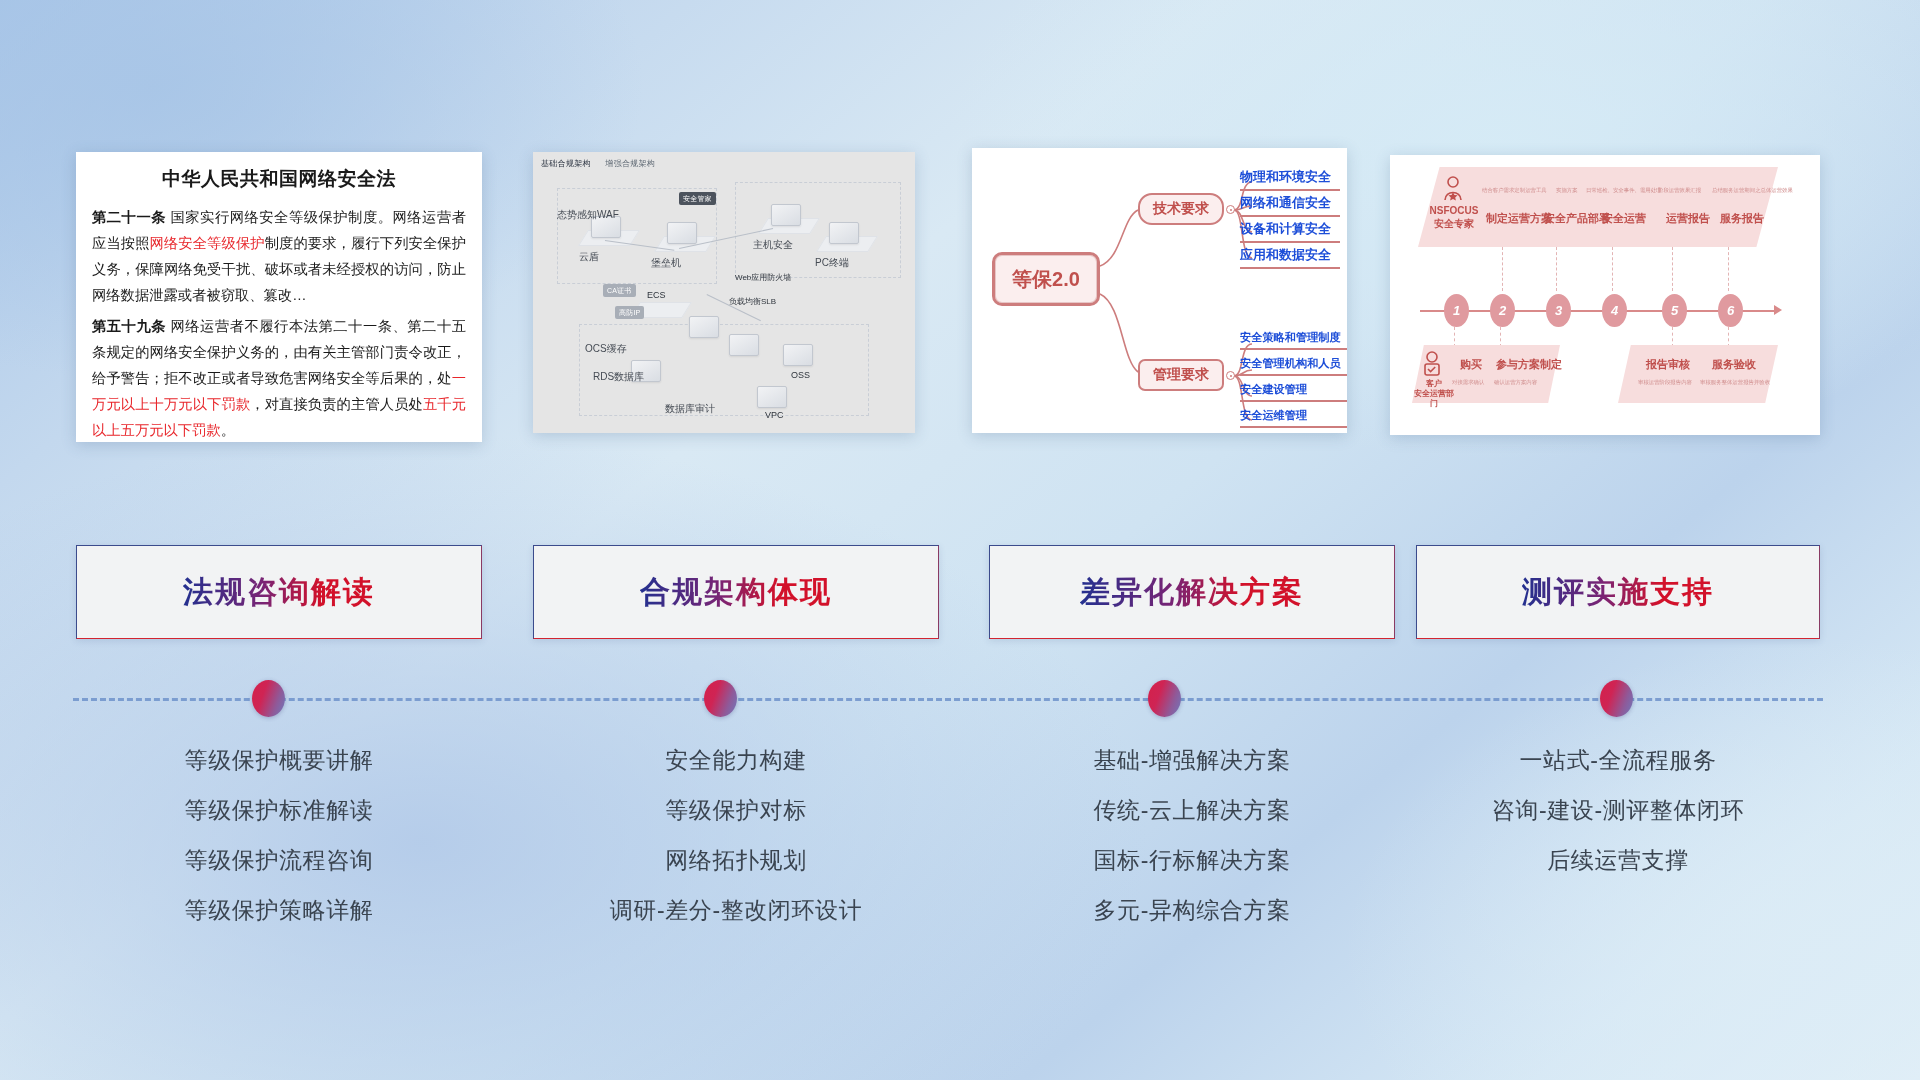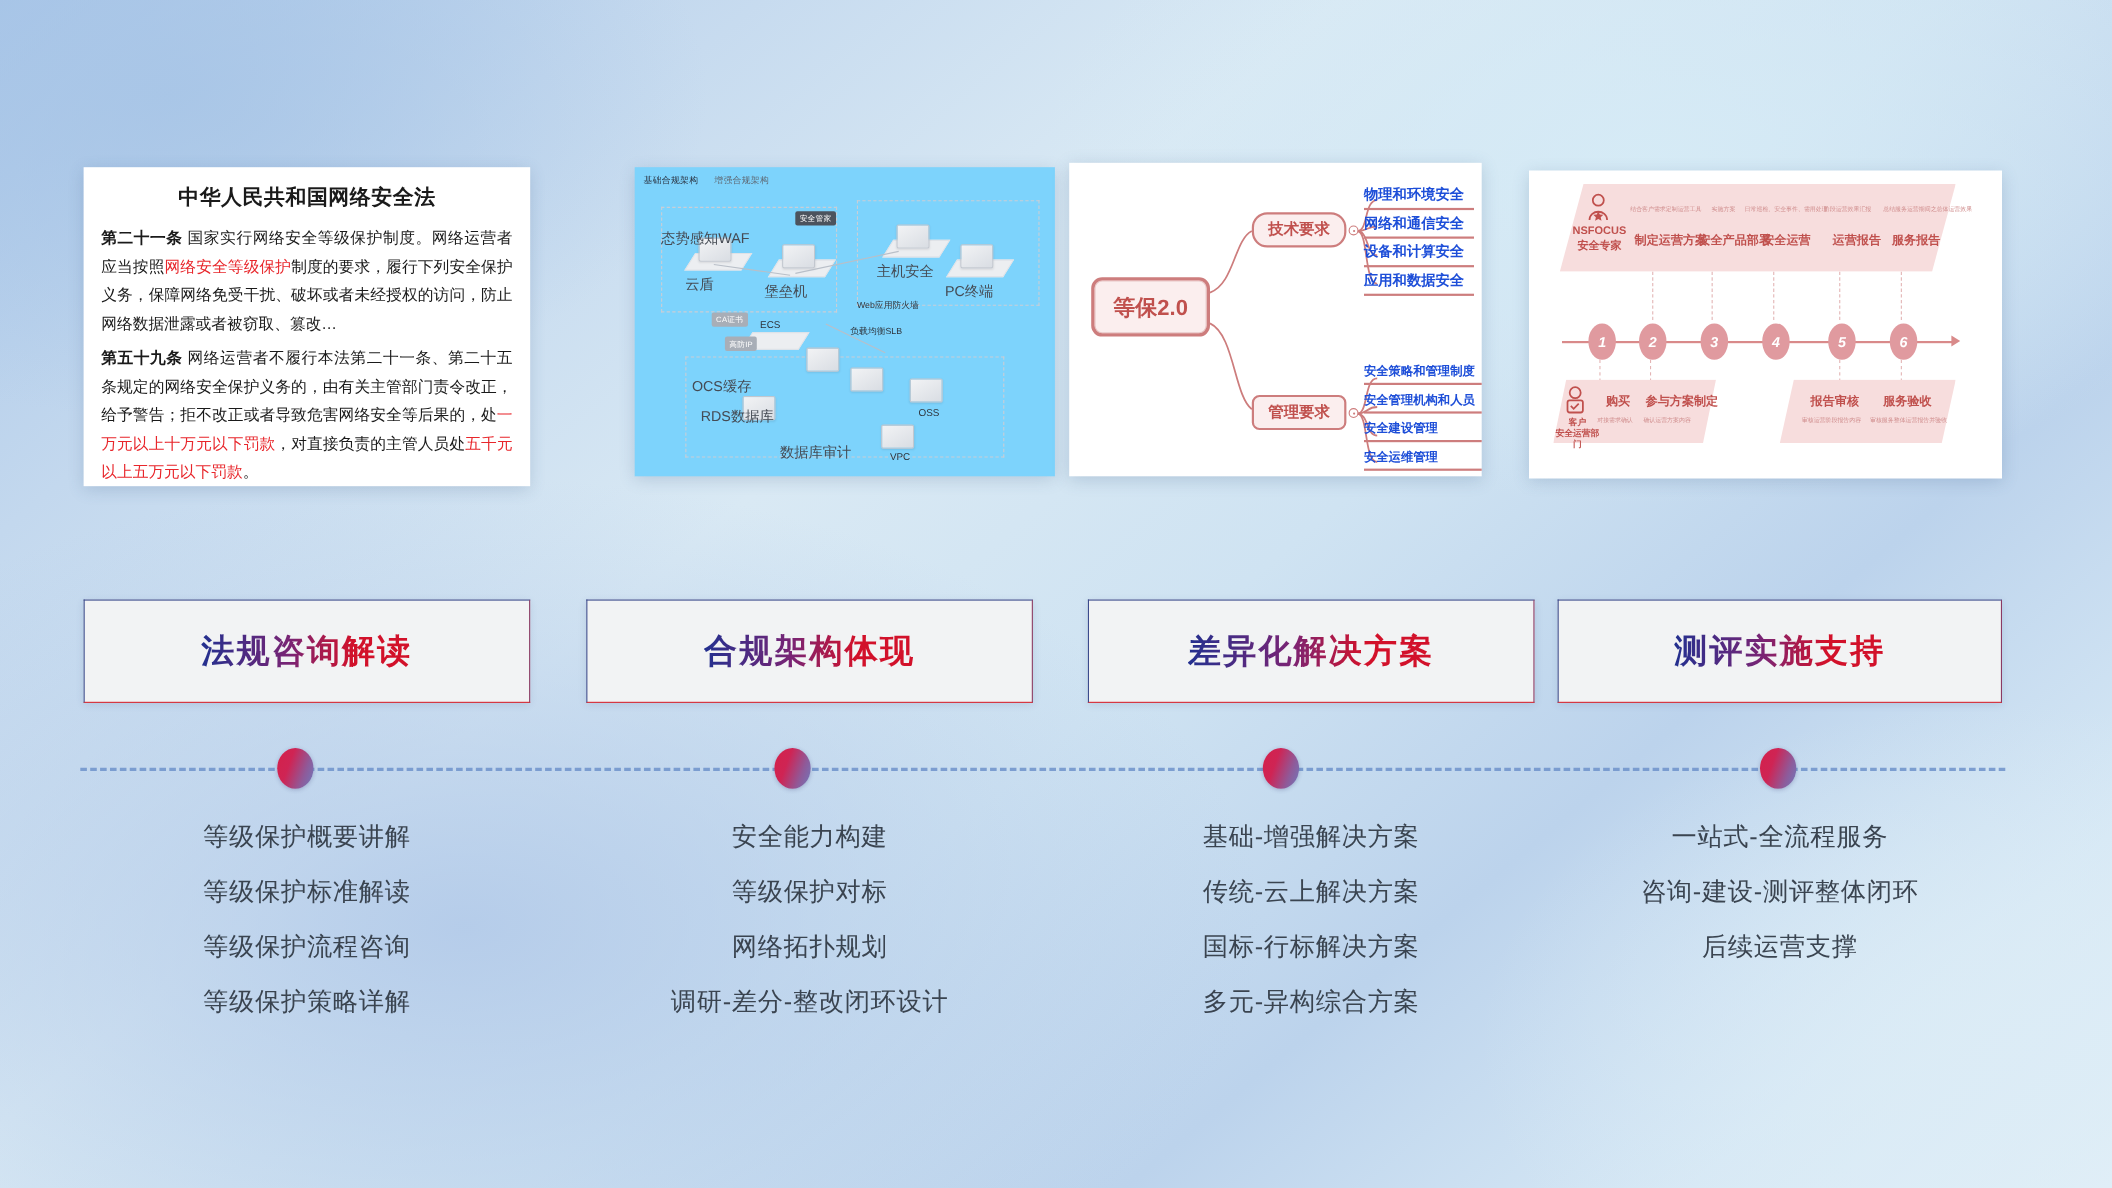--- a/index.html
+++ b/index.html
@@ -33,42 +33,42 @@
   .law-title {
     text-align: center; font-size: 19px; font-weight: 700; color: #1a1a1a;
     letter-spacing: .5px; margin-bottom: 12px;
   }
   .law-para { font-size: 14.3px; line-height: 1.82; color: #1a1a1a; text-align: justify; }
   .law-para + .law-para { margin-top: 5px; }
   .law-art { font-weight: 700; }
   .hl { color: #e8262b; }
 
   
-  #card-arch { background: #7dd3fc; margin-left: 44px; }
+  #card-arch { background: #e5e5e5; }
   .arch-tabs { position:absolute; left:8px; top:6px; font-size:8px; color:#5e6873; letter-spacing:.3px;}
   .arch-tabs span { margin-right: 12px; }
   .arch-tabs span.on { color:#2a3240; }
   .arch-canvas { position:absolute; inset:22px 6px 6px 6px; }
   .dashzone { position:absolute; border:1px dashed #c9ced6; }
   .node {
     position:absolute; width:30px; height:22px; border-radius:2px;
     background:linear-gradient(150deg,#f2f3f5,#d9dde3); border:1px solid #c2c7cf;
     box-shadow:0 1px 2px rgba(0,0,0,.08);
   }
   .plate {
     position:absolute; width:52px; height:16px; background:#eceef1;
     transform: skewX(-32deg); border:1px solid #dfe2e7;
   }
   .tag {
     position:absolute; font-size:7px; color:#fff; background:#8c939d;
     padding:1.5px 4px; border-radius:2px; white-space:nowrap; letter-spacing:.2px;
   }
   .tag.dark { background:#4c535d; }
   .tag.light { background:#a8aeb7; }
-  .lbl { position:absolute; font-size:13px; color:#454b54; white-space:nowrap; }
+  .lbl { position:absolute; font-size:10px; color:#454b54; white-space:nowrap; }
   .wire { position:absolute; background:#b9bfc8; height:1px; transform-origin:0 0; }
 
   
   .mm { position:absolute; inset:0; }
   .mm-root {
     position:absolute; left:20px; top:104px; width:108px; height:54px;
     display:flex; align-items:center; justify-content:center;
     background:#fbeeee; border:3px solid #cd7d7d; border-radius:10px;
     color:#c0504d; font-size:20px; font-weight:600;
     box-shadow:0 0 0 1px #e7c6c6 inset;

